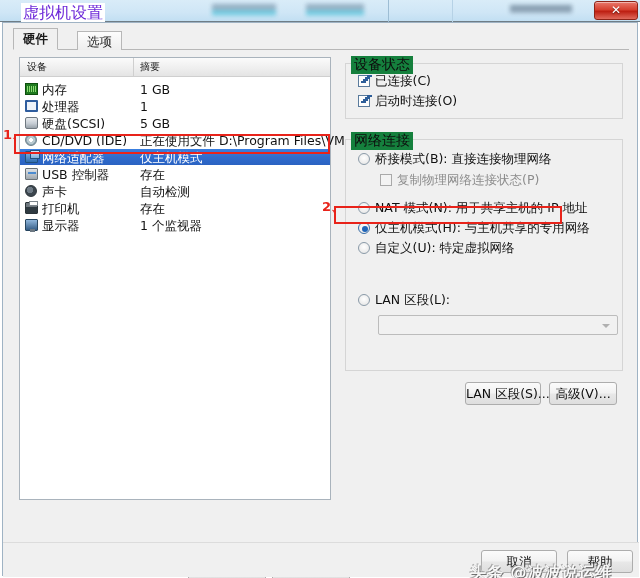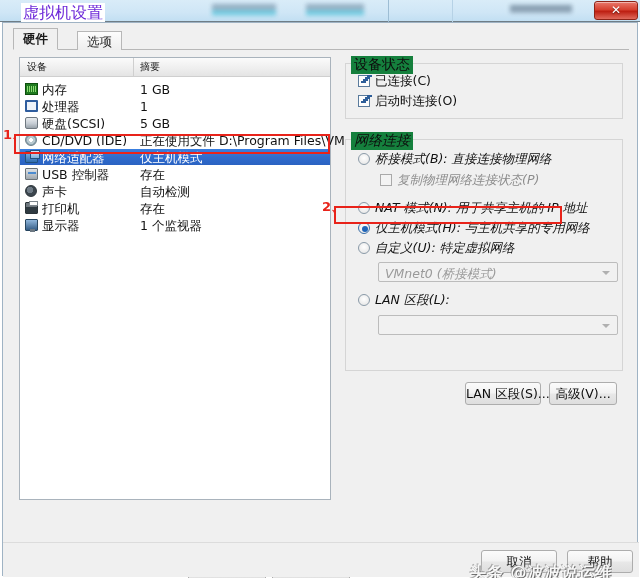--- a/index.html
+++ b/index.html
@@ -190,21 +190,21 @@
     position: absolute;
     border: 1px solid #d5d5d5;
     background: #f0f0f0;
   }
   .group-title {
     position: absolute; top: -8px; left: 5px;
     background: #15803d; padding: 0 3px;
     font-size: 14px; color: #0d0d0d;
   }
   #group-device-status { left: 332px; top: 12px; width: 278px; height: 56px; }
-  #group-network { left: 332px; top: 88px; width: 278px; height: 232px; font-style: italic; }
+  #group-network { left: 332px; top: 88px; width: 278px; height: 232px; }
 
   .chk-row, .radio-row {
     position: absolute; height: 18px; white-space: nowrap;
   }
   .chk-box {
     position: absolute; left: 0; top: 2px; width: 12px; height: 12px;
     background: #fdfdfd; border: 1px solid #5a7b9c;
   }
   .chk-box.checked:after {
     content: "";
@@ -456,24 +456,20 @@
       <div class="radio-row checked" style="left:12px; top:80px;">
         <span class="radio-dot"></span>
         <span class="radio-label">仅主机模式(H): 与主机共享的专用网络</span>
       </div>
 
       <div class="radio-row" style="left:12px; top:100px;">
         <span class="radio-dot"></span>
         <span class="radio-label">自定义(U): 特定虚拟网络</span>
       </div>
 
-      <div class="combo" style="left:32px; top:122px; width:240px;">
-        <span class="combo-text">VMnet0 (桥接模式)</span>
-        <span class="combo-arrow"></span>
-      </div>
 
       <div class="radio-row" style="left:12px; top:152px;">
         <span class="radio-dot"></span>
         <span class="radio-label">LAN 区段(L):</span>
       </div>
 
       <div class="combo" style="left:32px; top:175px; width:240px;">
         <span class="combo-text"></span>
         <span class="combo-arrow"></span>
       </div>

